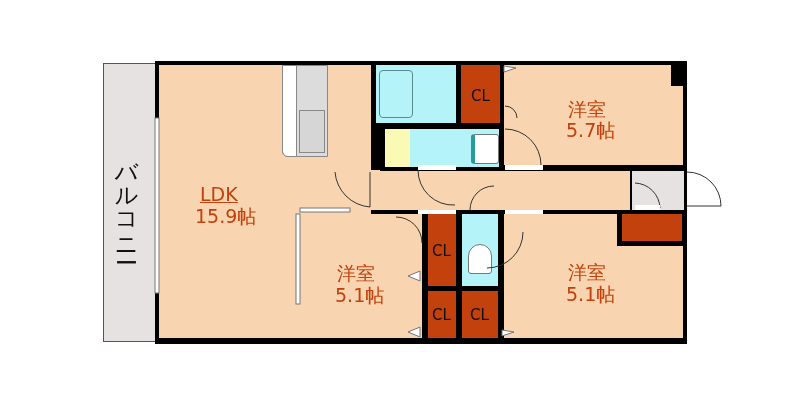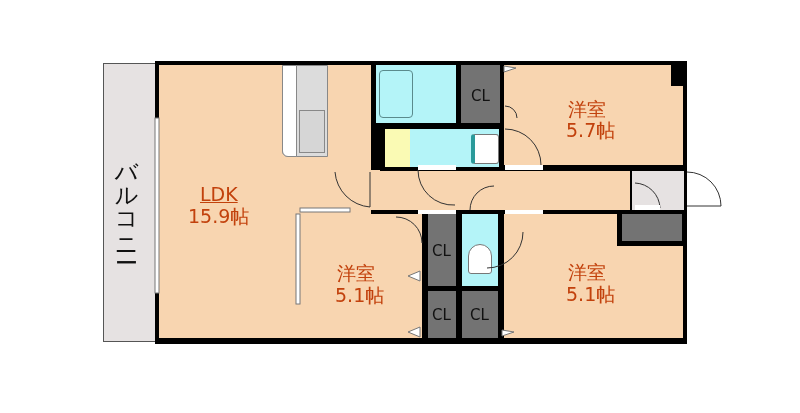--- a/index.html
+++ b/index.html
@@ -1,20 +1,20 @@
 <!DOCTYPE html>
 <html><head>
 <meta charset="utf-8">
 <style>
   html,body{margin:0;padding:0;background:#ffffff;}
   body{width:800px;height:413px;position:relative;overflow:hidden;font-family:"DejaVu Sans",sans-serif;}
   .abs{position:absolute;box-sizing:border-box;}
   .room{background:#f8d5b0;}
   .wet{background:#b4f4f8;}
-  .cl{background:#737373;}
+  .cl{background:#c2410c;}
   .gray{background:#e6e2e2;}
   .wall{background:#000;}
   .label{position:absolute;color:#c2410c;font-size:19px;line-height:22px;white-space:pre;letter-spacing:0px;}
   .cl-label{position:absolute;font-size:15px;color:#111;}
   svg.overlay{position:absolute;left:0;top:0;}
 </style>
 </head>
 <body>
 
 <div class="abs gray" style="left:103px;top:63px;width:53px;height:279px;border:1px solid #555;">
@@ -24,21 +24,21 @@
 <div class="abs wall" style="left:155px;top:61px;width:532px;height:283px;"></div>
 
 <div class="abs room" style="left:159px;top:65px;width:212px;height:273px;"></div>
 <div class="abs room" style="left:300px;top:170px;width:80px;height:40px;"></div>
 
 <div class="abs" style="left:282px;top:65px;width:46px;height:92px;background:#dcdcdc;border:1px solid #888;border-radius:0 0 0 6px;"></div>
 <div class="abs" style="left:282px;top:65px;width:15px;height:92px;background:#fff;border:1px solid #888;border-radius:0 0 0 6px;"></div>
 <div class="abs" style="left:299px;top:110px;width:26px;height:43px;border:1px solid #888;background:#d6d6d6;"></div>
 
 <div class="label" style="left:200px;top:183px;text-decoration:underline;">LDK</div>
-<div class="label" style="left:188px;top:205px;">15.9帖</div>
+<div class="label" style="left:195px;top:205px;">15.9帖</div>
 
 <div class="abs room" style="left:372px;top:171px;width:258px;height:39px;"></div>
 <div class="abs gray" style="left:632px;top:171px;width:52px;height:39px;"></div>
 
 <div class="abs wet" style="left:376px;top:65px;width:80px;height:58px;"></div>
 <div class="abs" style="left:379px;top:70px;width:34px;height:48px;border:1px solid #5a8a8c;border-radius:4px;"></div>
 
 <div class="abs wet" style="left:385px;top:129px;width:114px;height:38px;"></div>
 <div class="abs" style="left:385px;top:129px;width:25px;height:38px;background:#fafab4;"></div>
 <div class="abs" style="left:471px;top:134px;width:28px;height:30px;background:#fff;border:1px solid #777;border-left:4px solid #2a9a9a;border-radius:3px;"></div>

